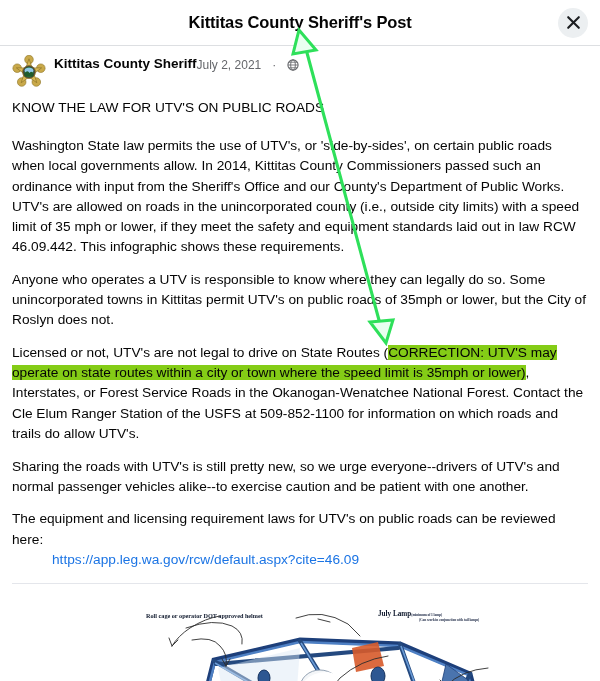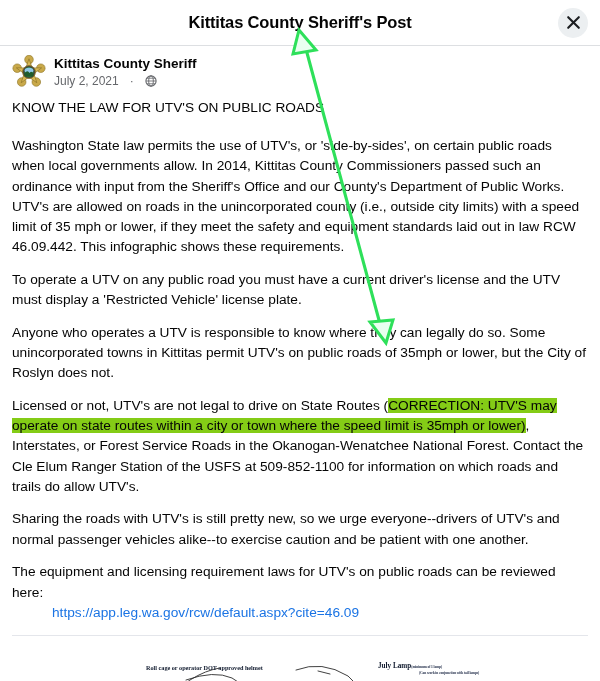--- a/index.html
+++ b/index.html
@@ -63,21 +63,21 @@
   }
   .avatar {
     width: 34px;
     height: 34px;
     flex: 0 0 34px;
     position: relative;
   }
   .avatar svg { display: block; }
   .author-meta {
     display: flex;
-    flex-direction: column;
+    flex-direction: row;
     justify-content: center;
     padding-top: 1px;
   }
   .author-name {
     font-size: 13.5px;
     font-weight: bold;
     color: #050505;
     line-height: 16px;
   }
   .post-meta {
@@ -212,21 +212,20 @@
               <path d="M1.1 6 H10.9 M2 3.2 H10 M2 8.8 H10" stroke="#65676b" stroke-width="0.85" fill="none"></path>
             </svg>
           </span>
         </div>
       </div>
     </div>
 
     <div class="post-text">
       <p class="headline">KNOW THE LAW FOR UTV'S ON PUBLIC ROADS</p>
       <p>Washington State law permits the use of UTV's, or 'side-by-sides', on certain public roads when local governments allow. In 2014, Kittitas County Commissioners passed such an ordinance with input from the Sheriff's Office and our County's Department of Public Works. UTV's are allowed on roads in the unincorporated county (i.e., outside city limits) with a speed limit of 35 mph or lower, if they meet the safety and equipment standards laid out in law RCW 46.09.442. This infographic shows these requirements.</p>
-      <p>To operate a UTV on any public road you must have a current driver's license and the UTV must display a 'Restricted Vehicle' license plate.</p>
       <p>Anyone who operates a UTV is responsible to know where they can legally do so. Some unincorporated towns in Kittitas permit UTV's on public roads of 35mph or lower, but the City of Roslyn does not.</p>
       <p><span>Licensed or not, UTV's are not legal to drive on State Routes (</span><span class="hl">CORRECTION: UTV'S may operate on state routes within a city or town where the speed limit is 35mph or lower)</span><span>, Interstates, or Forest Service Roads in the Okanogan-Wenatchee National Forest. Contact the Cle Elum Ranger Station of the USFS at 509-852-1100 for information on which roads and trails do allow UTV's.</span></p>
       <p>Sharing the roads with UTV's is still pretty new, so we urge everyone--drivers of UTV's and normal passenger vehicles alike--to exercise caution and be patient with one another.</p>
       <p><span>The equipment and licensing requirement laws for UTV's on public roads can be reviewed here:</span><br><a class="post-link" href="#">https://app.leg.wa.gov/rcw/default.aspx?cite=46.09</a></p>
     </div>
 
     <div class="section-divider"></div>
   </div>
 
   <div class="infographic">

